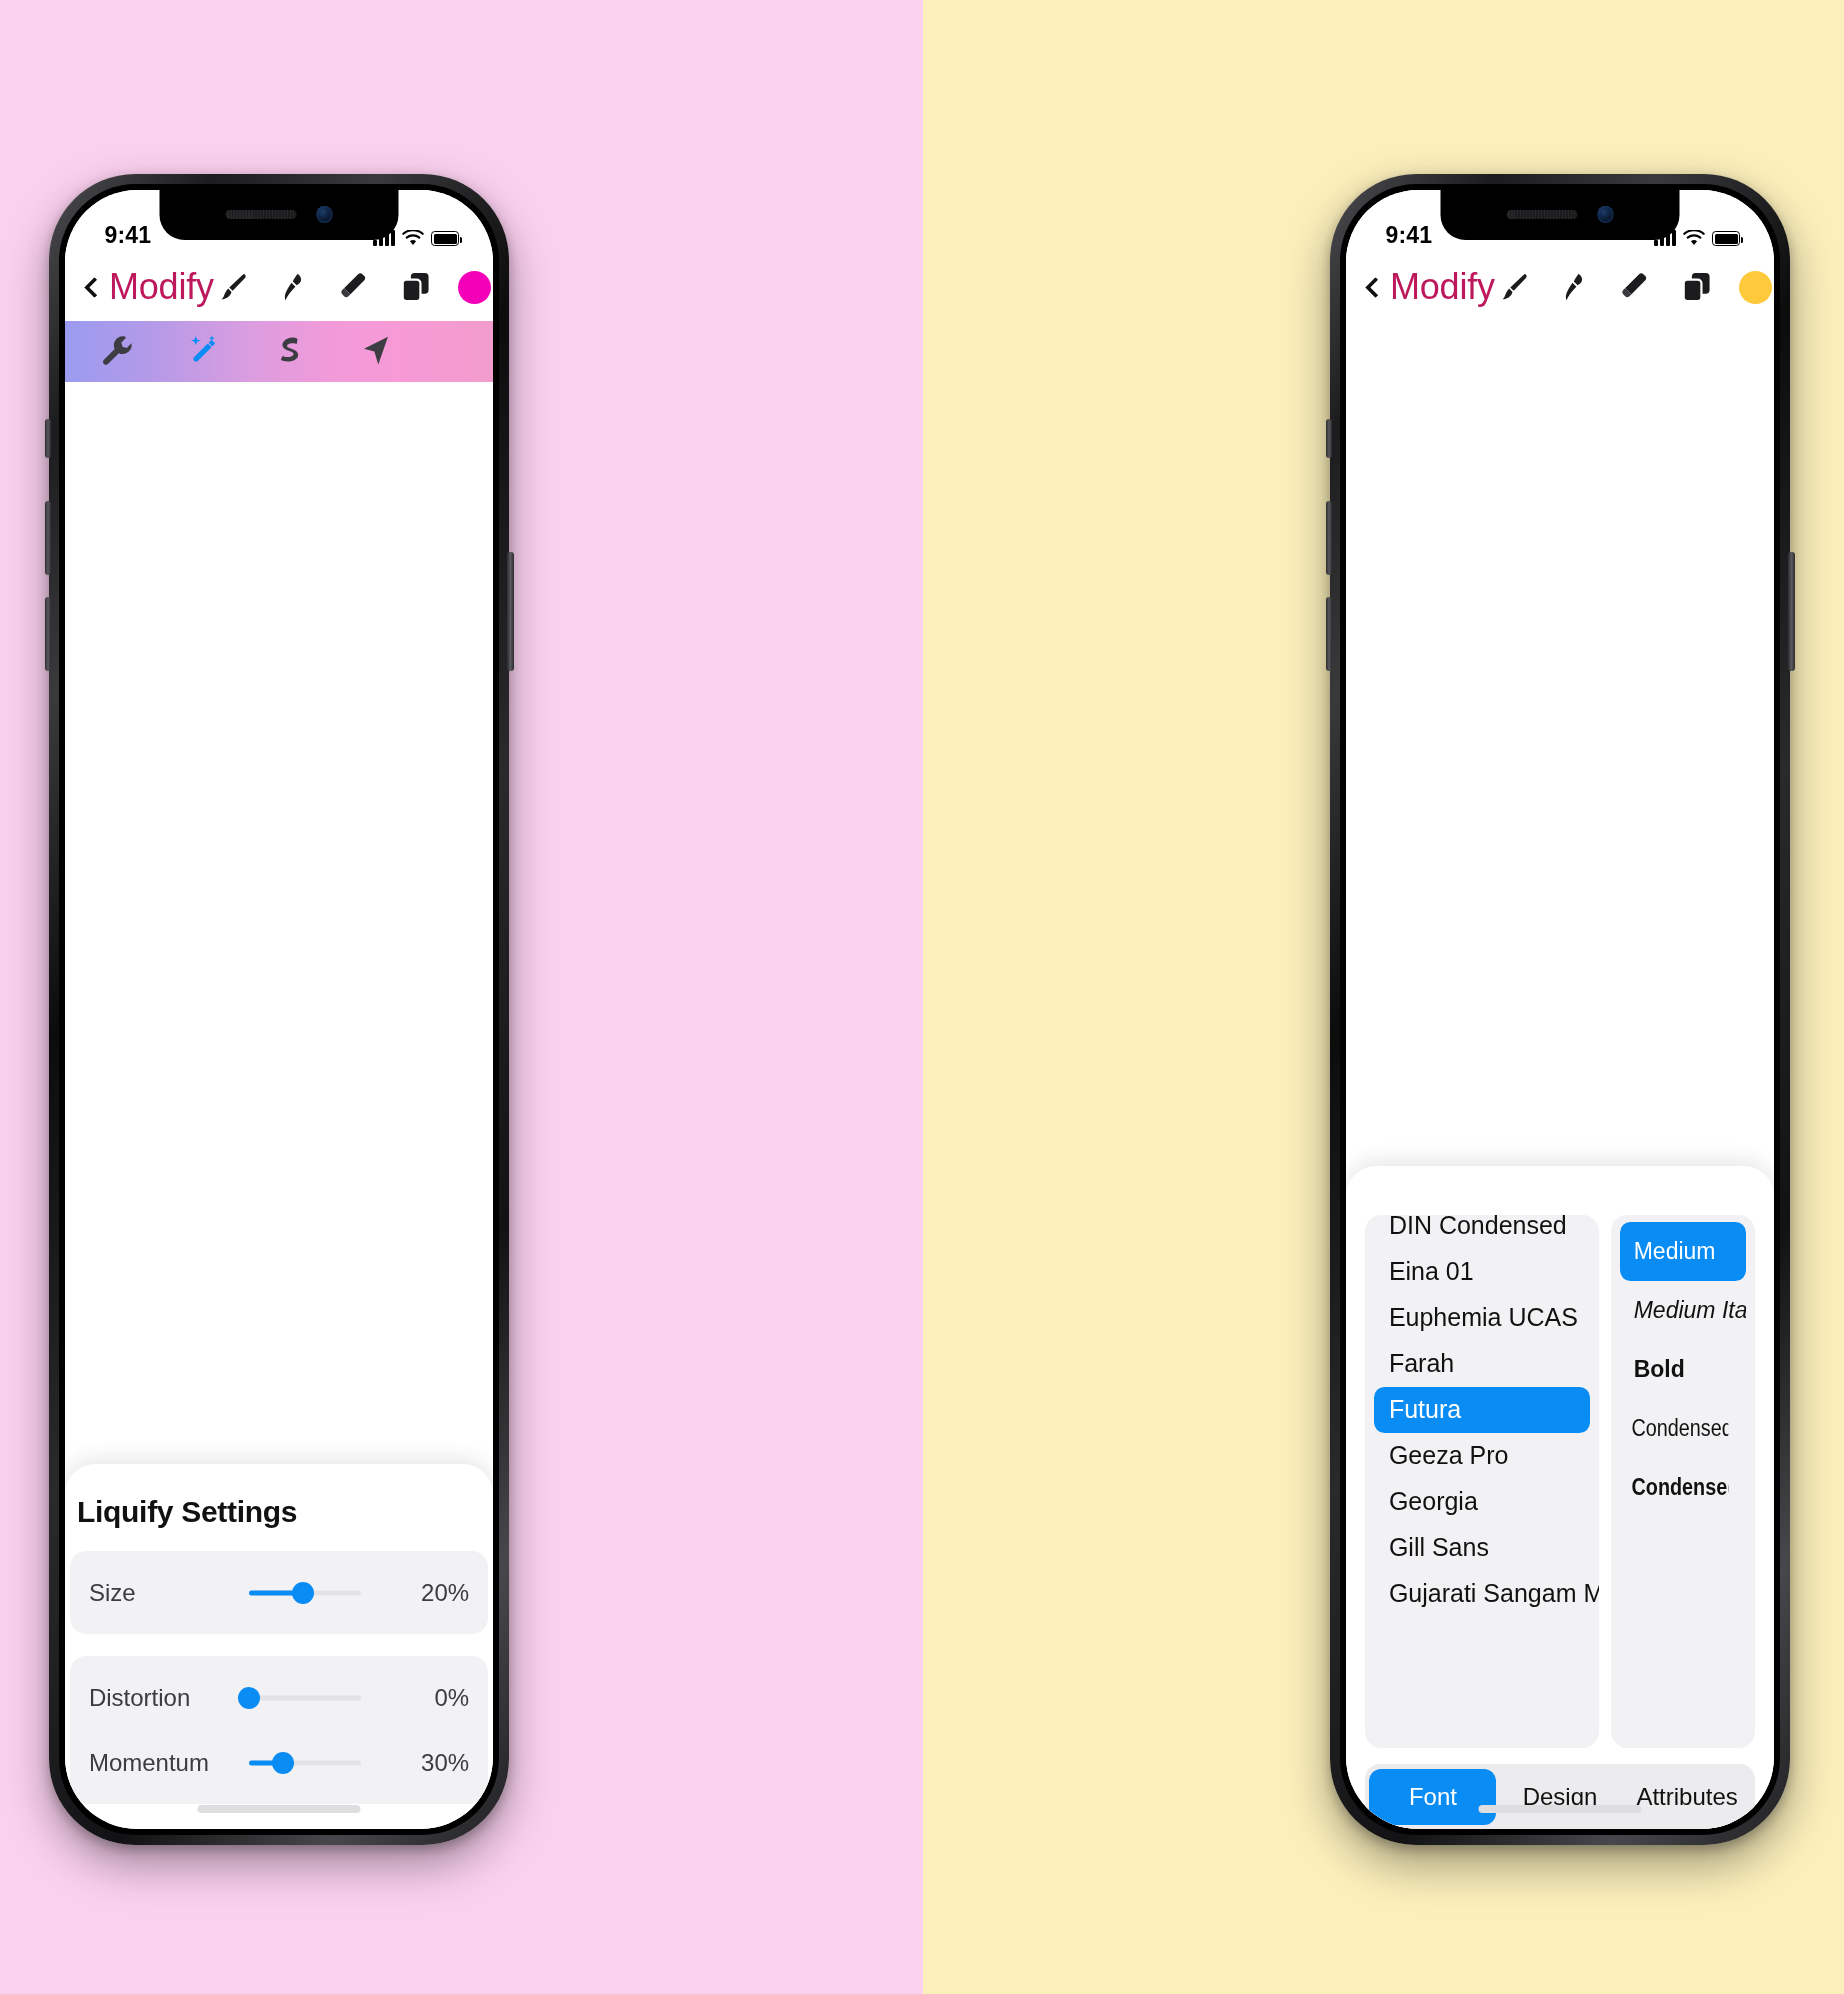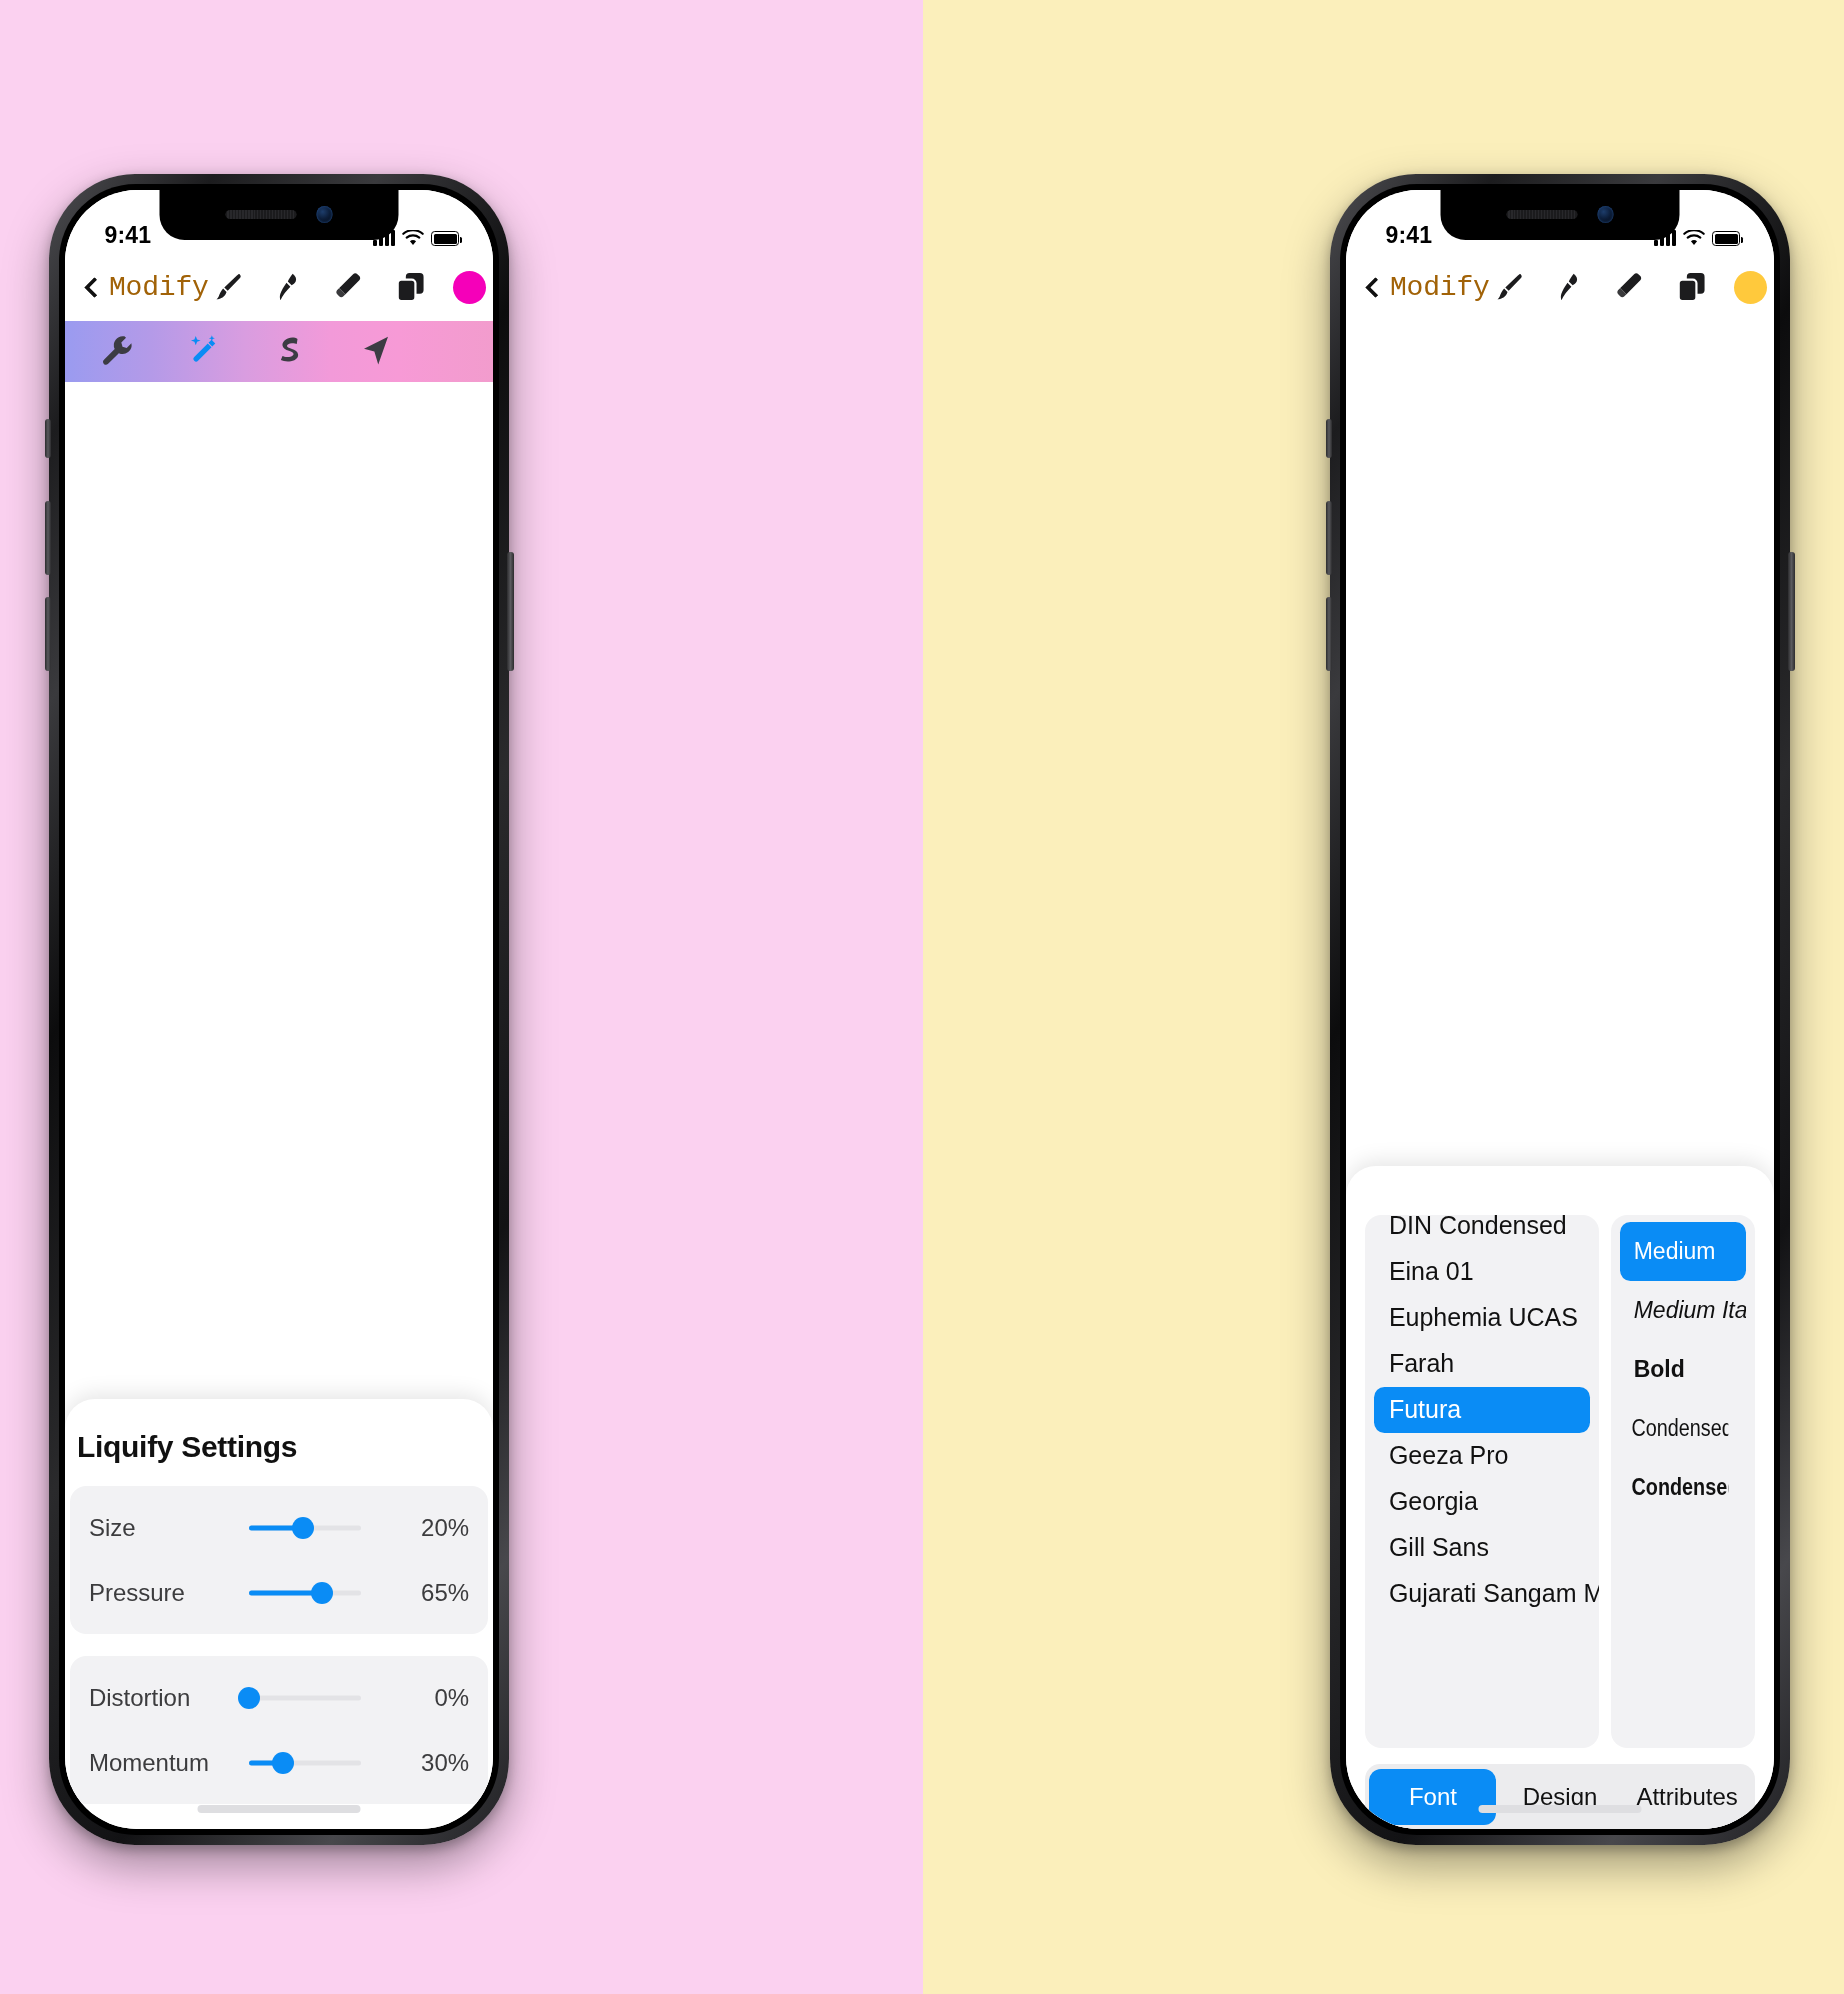--- a/index.html
+++ b/index.html
@@ -80,21 +80,21 @@
 
   
   .navbar {
     position:relative; z-index:15;
     height:67px; background:#fff;
     display:flex; align-items:center; padding:0 25px 0 22px;
   }
   .nav-back { display:flex; align-items:center; gap:7.4px; cursor:pointer; }
   .chev-left { width:15px; height:15px; border-left:4.1px solid #111; border-bottom:4.1px solid #111;
     transform:rotate(45deg); border-radius:1.5px; }
-  .nav-title { font-size:28px; font-weight:500; color:#a16207; letter-spacing:-0.2px;font-family:Liberation Mono, monospace; }
+  .nav-title { font-size:36px; font-weight:500; color:#be185d; letter-spacing:-0.2px; }
   .nav-tools { margin-left:auto; display:flex; align-items:center; gap:22px; }
   .tool-ico { width:39px; height:39px; display:flex; align-items:center; justify-content:center; cursor:pointer; }
   .tool-ico svg { display:block; }
   .color-dot { width:33px; height:33px; border-radius:50%; cursor:pointer; }
 
   
   .subbar {
     position:relative; z-index:14; height:61px;
     background:linear-gradient(90deg,#9a9bf0 0%,#b49ae8 20%,#d99de0 42%,#f29ad9 62%,#f79ad6 78%,#f29ccd 100%);
     display:flex; align-items:center; padding-left:33px; gap:46px;
@@ -313,29 +313,20 @@
           <div class="group">
             <div class="row">
               <div class="row-label">Size</div>
               <div class="slider">
                 <div class="track"></div>
                 <div class="fill" style="width:48%"></div>
                 <div class="knob" style="left:48%"></div>
               </div>
               <div class="row-val">20%</div>
             </div>
-            <div class="row">
-              <div class="row-label">Pressure</div>
-              <div class="slider">
-                <div class="track"></div>
-                <div class="fill" style="width:65%"></div>
-                <div class="knob" style="left:65%"></div>
-              </div>
-              <div class="row-val">65%</div>
-            </div>
           </div>
 
           <div class="group" style="margin-bottom:25px">
             <div class="row">
               <div class="row-label">Distortion</div>
               <div class="slider">
                 <div class="track"></div>
                 <div class="fill" style="width:0%"></div>
                 <div class="knob" style="left:0%"></div>
               </div>

